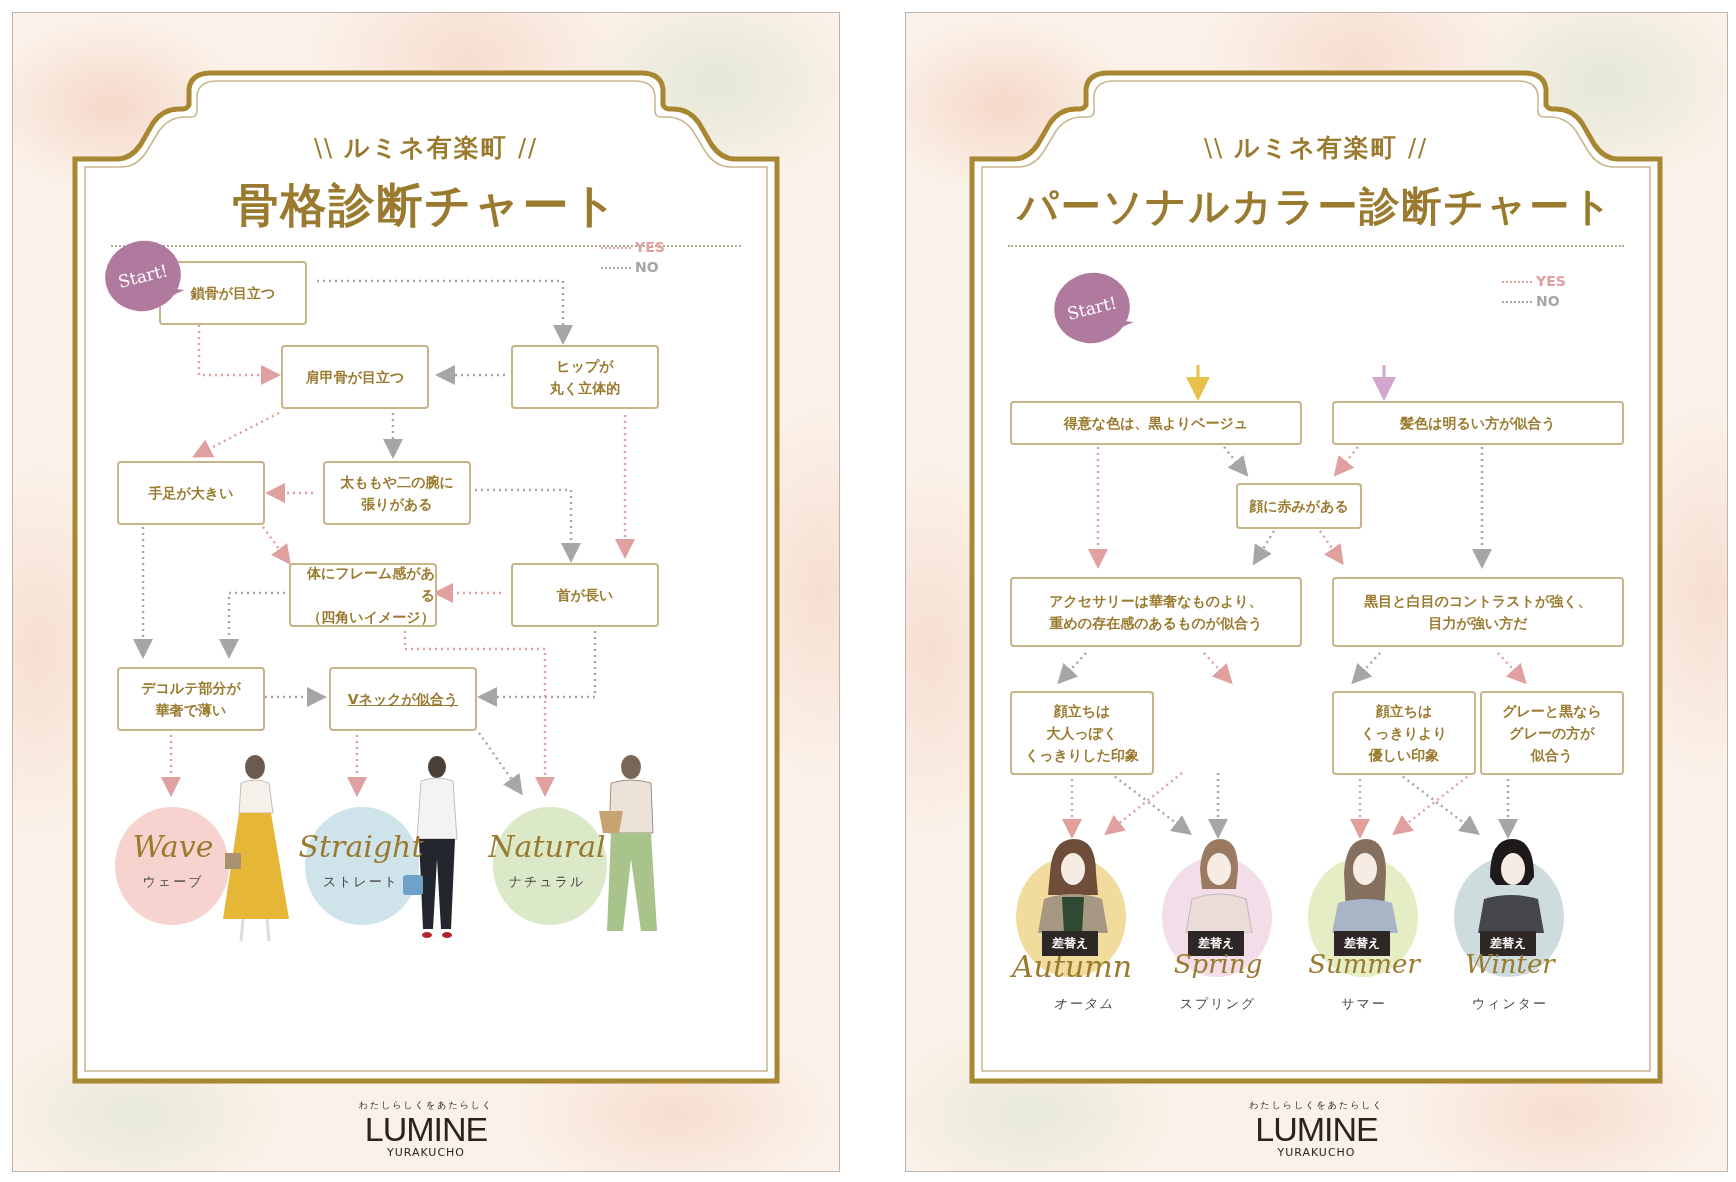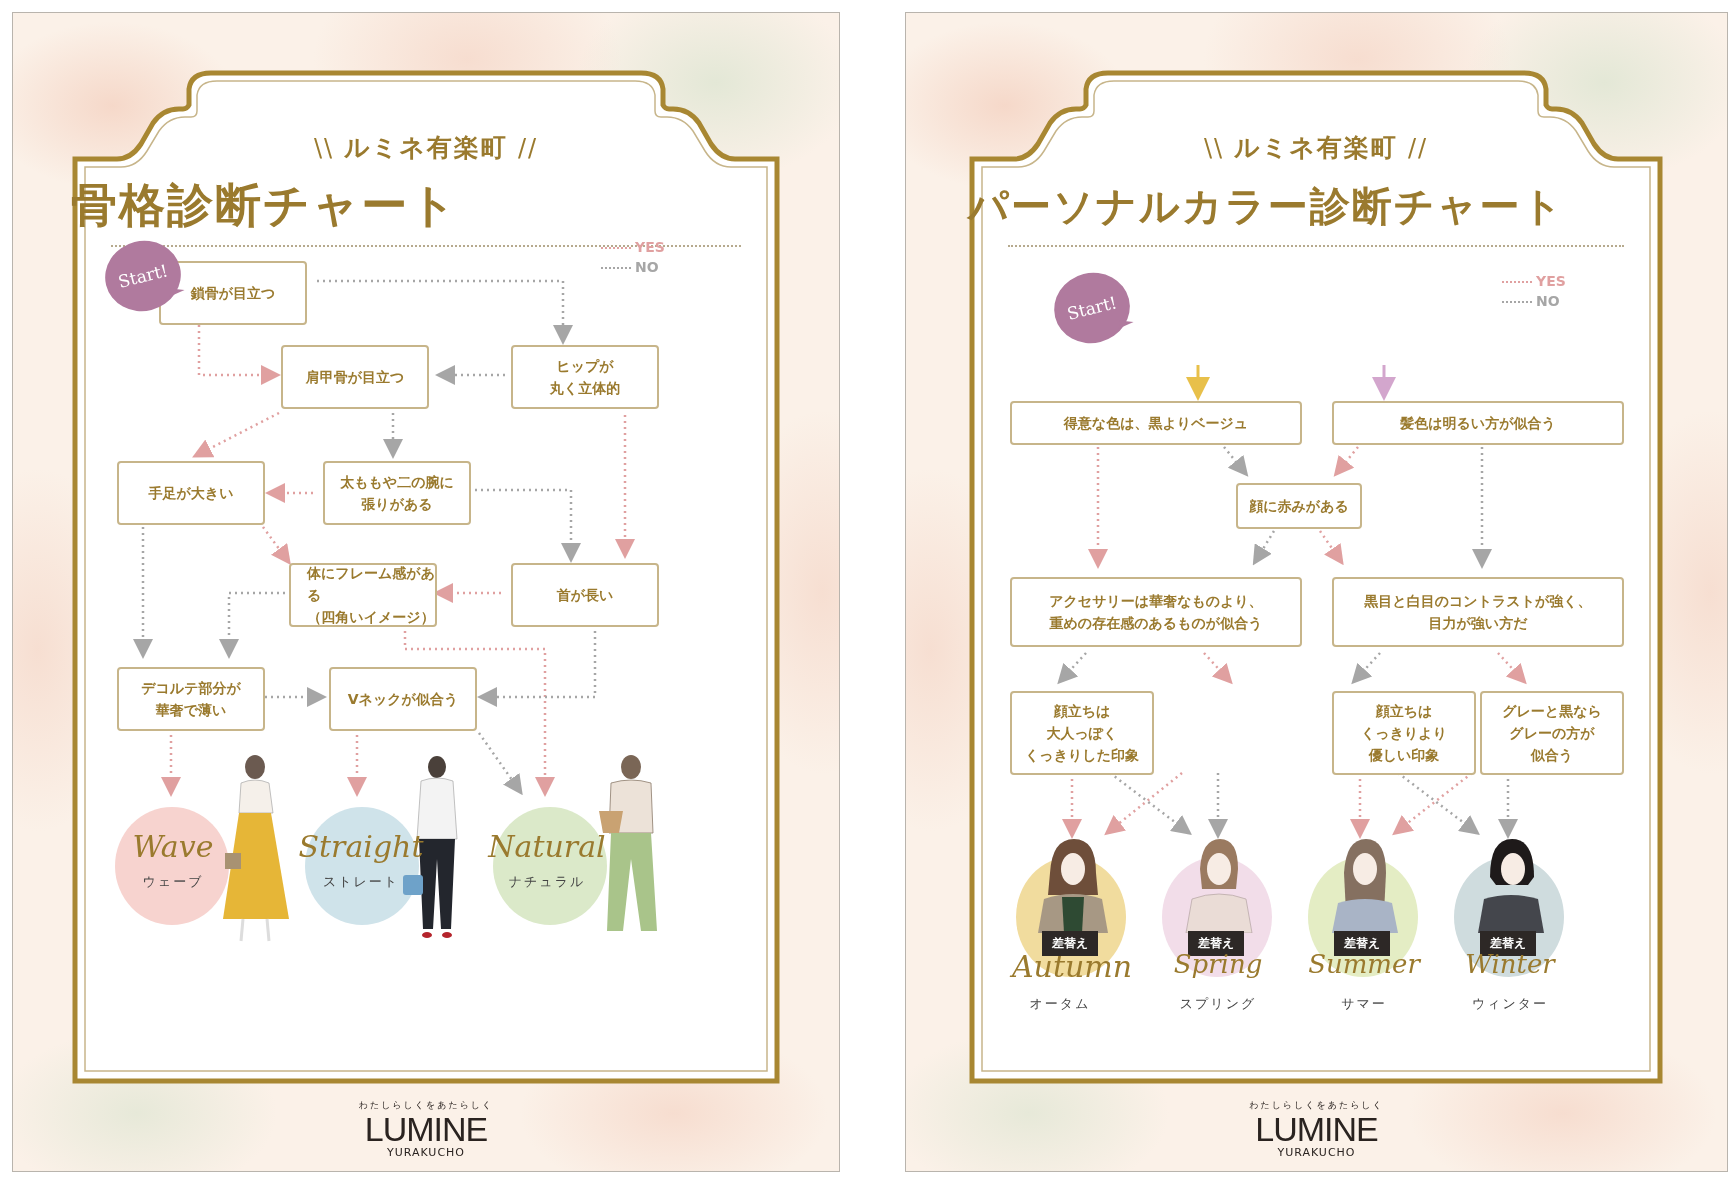--- a/index.html
+++ b/index.html
@@ -15,28 +15,28 @@
       radial-gradient(ellipse 220px 120px at 80% 95%, rgba(243,205,188,.55), transparent 70%),
       #fbf1e8;}
   #p1{left:12px;width:826px;}
   #p2{left:905px;width:821px;}
   .frame{position:absolute;left:58px;top:56px;width:710px;height:1016px;}
   #p2 .frame{left:62px;top:56px;width:696px;}
   .frame svg{position:absolute;left:0;top:0;}
   .content{position:absolute;left:0;top:0;width:100%;height:100%;}
   .subtitle{position:absolute;top:62px;left:0;width:100%;text-align:center;color:#9a7a2e;font-weight:bold;font-size:25px;letter-spacing:2px;}
   .subtitle .slash{color:#9a7a2e;font-weight:normal;margin:0 10px;font-size:24px;}
-  .title{position:absolute;top:106px;left:0;width:100%;color:#9a7a2e;font-weight:bold;font-size:46px;letter-spacing:2px;}
+  .title{position:absolute;top:106px;left:0;width:100%;text-align:center;color:#9a7a2e;font-weight:bold;font-size:46px;letter-spacing:2px;}
   .dots-sep{position:absolute;top:176px;left:40px;right:40px;border-top:2px dotted #b6aa8e;}
   .legend{position:absolute;font-size:14px;line-height:20px;font-weight:bold;}
   .legend .yes{color:#e0a0a0;}
   .legend .no{color:#a6a6a6;}
   .legend .lineyes{display:inline-block;width:30px;border-top:2px dotted #e0a0a0;vertical-align:middle;margin-right:4px;}
   .legend .lineno{display:inline-block;width:30px;border-top:2px dotted #a6a6a6;vertical-align:middle;margin-right:4px;}
-  .box{position:absolute;background:#fff;border:2px solid #c7b58a;border-radius:4px;display:flex;flex-direction:column;align-items:center;justify-content:center;text-align:left;color:#9a7a2e;font-weight:bold;font-size:14px;line-height:22px;box-sizing:border-box;}
+  .box{position:absolute;background:#fff;border:2px solid #c7b58a;border-radius:4px;display:flex;flex-direction:column;align-items:center;justify-content:center;text-align:right;color:#9a7a2e;font-weight:bold;font-size:14px;line-height:22px;box-sizing:border-box;}
   .start{position:absolute;width:76px;height:70px;border-radius:50%;background:#b07a9e;color:#fff;font-family:"DejaVu Serif",serif;font-size:17px;display:flex;align-items:center;justify-content:center;transform:rotate(-14deg);z-index:3;}
   .start:after{content:"";position:absolute;right:2px;bottom:6px;border-left:14px solid #b07a9e;border-bottom:8px solid transparent;transform:rotate(20deg);}
   .arrows{position:absolute;left:0;top:0;pointer-events:none;}
   .circle{position:absolute;border-radius:50%;}
   .script{position:absolute;font-family:"DejaVu Serif",serif;font-style:italic;color:#9a7a2e;font-size:30px;text-align:center;width:160px;}
   .kana{position:absolute;color:#444;font-family:"DejaVu Serif",serif;font-size:13px;text-align:center;width:160px;letter-spacing:2px;}
   .figure{position:absolute;}
   .swap{position:absolute;background:#2d2826;color:#fff;font-size:12px;font-weight:bold;padding:4px 10px;}
   .logo{position:absolute;left:0;width:100%;text-align:center;color:#2a2320;}
   .logo .tag{font-size:9px;letter-spacing:2px;}
@@ -116,21 +116,21 @@
           <span>体にフレーム感がある</span>
           <span>（四角いイメージ）</span>
         </div>
       <div class="box" style="left:440px;top:494px;width:148px;height:64px;">
           <span>首が長い</span>
         </div>
       <div class="box" style="left:46px;top:598px;width:148px;height:64px;">
           <span>デコルテ部分が</span>
           <span>華奢で薄い</span>
         </div>
-      <div class="box" style="left:258px;top:598px;width:148px;height:64px;">
+      <div class="box" style="left:258px;top:598px;width:148px;height:64px;text-decoration:underline;">
           <span>Vネックが似合う</span>
         </div>
 
       <div class="circle" style="left:44px;top:738px;width:114px;height:118px;background:#f7d3cf;"></div>
       <div class="circle" style="left:234px;top:738px;width:114px;height:118px;background:#cfe3ea;"></div>
       <div class="circle" style="left:422px;top:738px;width:114px;height:118px;background:#dbe9c9;"></div>
 
       <svg class="figure" style="left:142px;top:680px;" width="80" height="200">
         <ellipse cx="42" cy="18" rx="10" ry="12" fill="#6b5a50"></ellipse>
         <path d="M28 34 Q42 28 56 34 L60 64 L26 64 Z" fill="#f5f0ea" stroke="#999" stroke-width="0.6"></path>
@@ -284,21 +284,21 @@
         <ellipse cx="45" cy="36" rx="12" ry="16" fill="#f7ece4"></ellipse>
         <path d="M10 100 L16 66 Q43 58 70 66 L76 100 Z" fill="#44464c"></path>
       </svg>
 
       <div class="swap" style="left:74px;top:862px;">差替え</div>
       <div class="swap" style="left:220px;top:862px;">差替え</div>
       <div class="swap" style="left:366px;top:862px;">差替え</div>
       <div class="swap" style="left:512px;top:862px;">差替え</div>
 
       <div class="script" style="left:24px;top:880px;font-size:30px;">Autumn</div>
-      <div class="kana" style="left:12px;top:926px;">オータム</div>
+      <div class="kana" style="left:36px;top:926px;font-style:italic;">オータム</div>
       <div class="script" style="left:170px;top:880px;font-size:26px;">Spring</div>
       <div class="kana" style="left:170px;top:926px;">スプリング</div>
       <div class="script" style="left:316px;top:880px;font-size:26px;">Summer</div>
       <div class="kana" style="left:316px;top:926px;">サマー</div>
       <div class="script" style="left:462px;top:880px;font-size:26px;">Winter</div>
       <div class="kana" style="left:462px;top:926px;">ウィンター</div>
     </div>
   </div>
   <div class="logo" style="top:1086px;">
     <div class="tag">わたしらしくをあたらしく</div>

